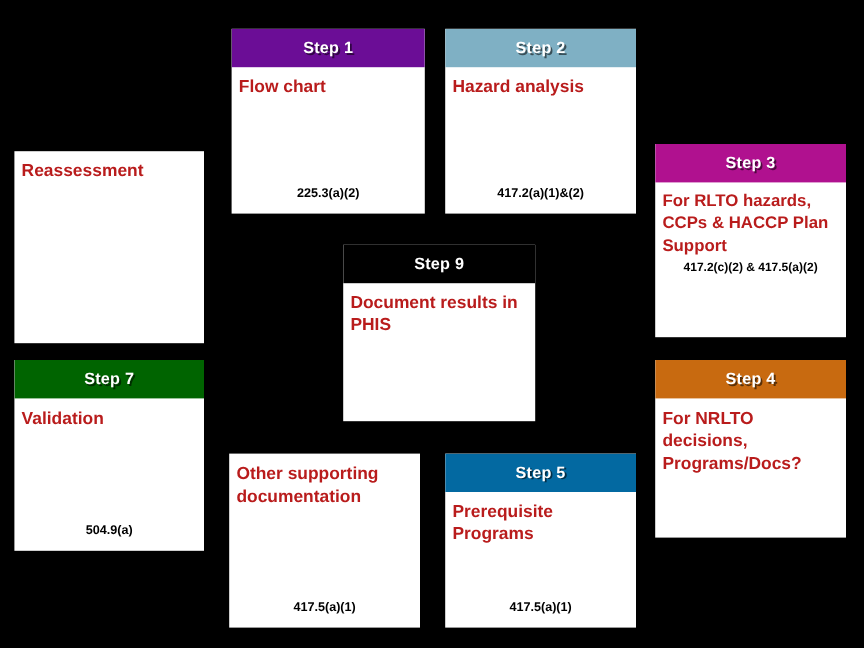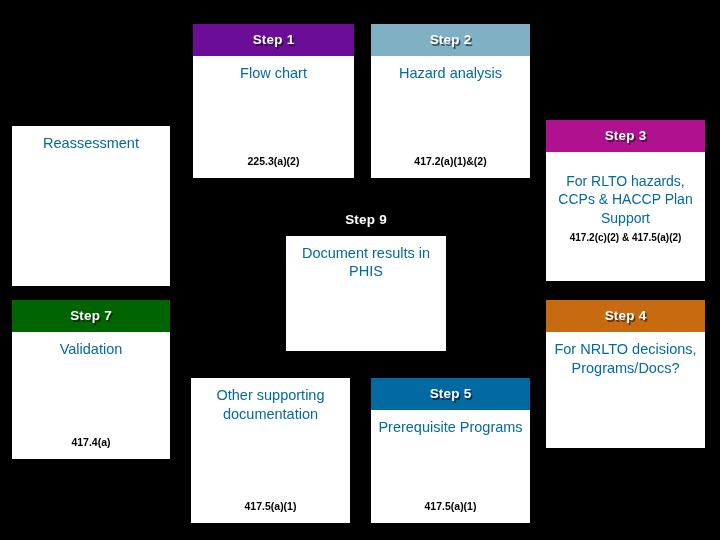--- a/index.html
+++ b/index.html
@@ -50,25 +50,24 @@
 
   .card-body {
     flex: 1 1 auto;
     display: flex;
     flex-direction: column;
     box-sizing: border-box;
     padding: 8px 6px 0 6px;
   }
 
   .card-title {
-    text-align: center;
-    color: #0369a1;
+    color: #b91c1c;
     font-size: 14.5px;
     line-height: 1.28;
-    font-weight: normal;
+    font-weight: bold;
   }
 
   .card-cite {
     text-align: center;
     color: #000000;
     font-size: 10.5px;
     font-weight: bold;
     line-height: 1.3;
     margin-top: auto;
     padding-bottom: 9px;
@@ -89,21 +88,21 @@
   #step2  { left: 371px; top: 24px;  width: 159px; height: 154px; }
   #step3  { left: 546px; top: 120px; width: 159px; height: 161px; }
   #step8  { left: 12px;  top: 126px; width: 158px; height: 160px; }
   #step9  { left: 286px; top: 204px; width: 160px; height: 147px; }
   #step7  { left: 12px;  top: 300px; width: 158px; height: 159px; }
   #step4  { left: 546px; top: 300px; width: 159px; height: 148px; }
   #step6  { left: 191px; top: 378px; width: 159px; height: 145px; }
   #step5  { left: 371px; top: 378px; width: 159px; height: 145px; }
 
   
-  #step3 .card-body { padding-top: 20px; }
+  #step3 .card-body { padding-top: 6px; }
   #step3 .card-title { font-size: 14px; line-height: 1.33; }
   #step3 .card-cite  { font-size: 10px; padding-bottom: 6px; margin-top: 4px; }
 
   #step4 .card-body { padding-top: 8px; }
   #step4 .card-title { font-size: 14.5px; line-height: 1.32; }
 
   #step6 .card-title { font-size: 14.5px; line-height: 1.3; }
   #step9 .card-title { font-size: 14.5px; line-height: 1.3; }
 </style>
 </head>
@@ -146,21 +145,21 @@
     <div class="card-body">
       <div class="card-title">Document results in PHIS</div>
       <div class="card-cite"></div>
     </div>
   </div>
 
   <div class="card" id="step7">
     <div class="card-header" style="background: rgb(0, 100, 0);">Step 7</div>
     <div class="card-body">
       <div class="card-title">Validation</div>
-      <div class="card-cite">417.4(a)</div>
+      <div class="card-cite">504.9(a)</div>
     </div>
   </div>
 
   <div class="card" id="step4">
     <div class="card-header" style="background: rgb(200, 106, 16);">Step 4</div>
     <div class="card-body">
       <div class="card-title">For NRLTO decisions, Programs/Docs?</div>
       <div class="card-cite"></div>
     </div>
   </div>

